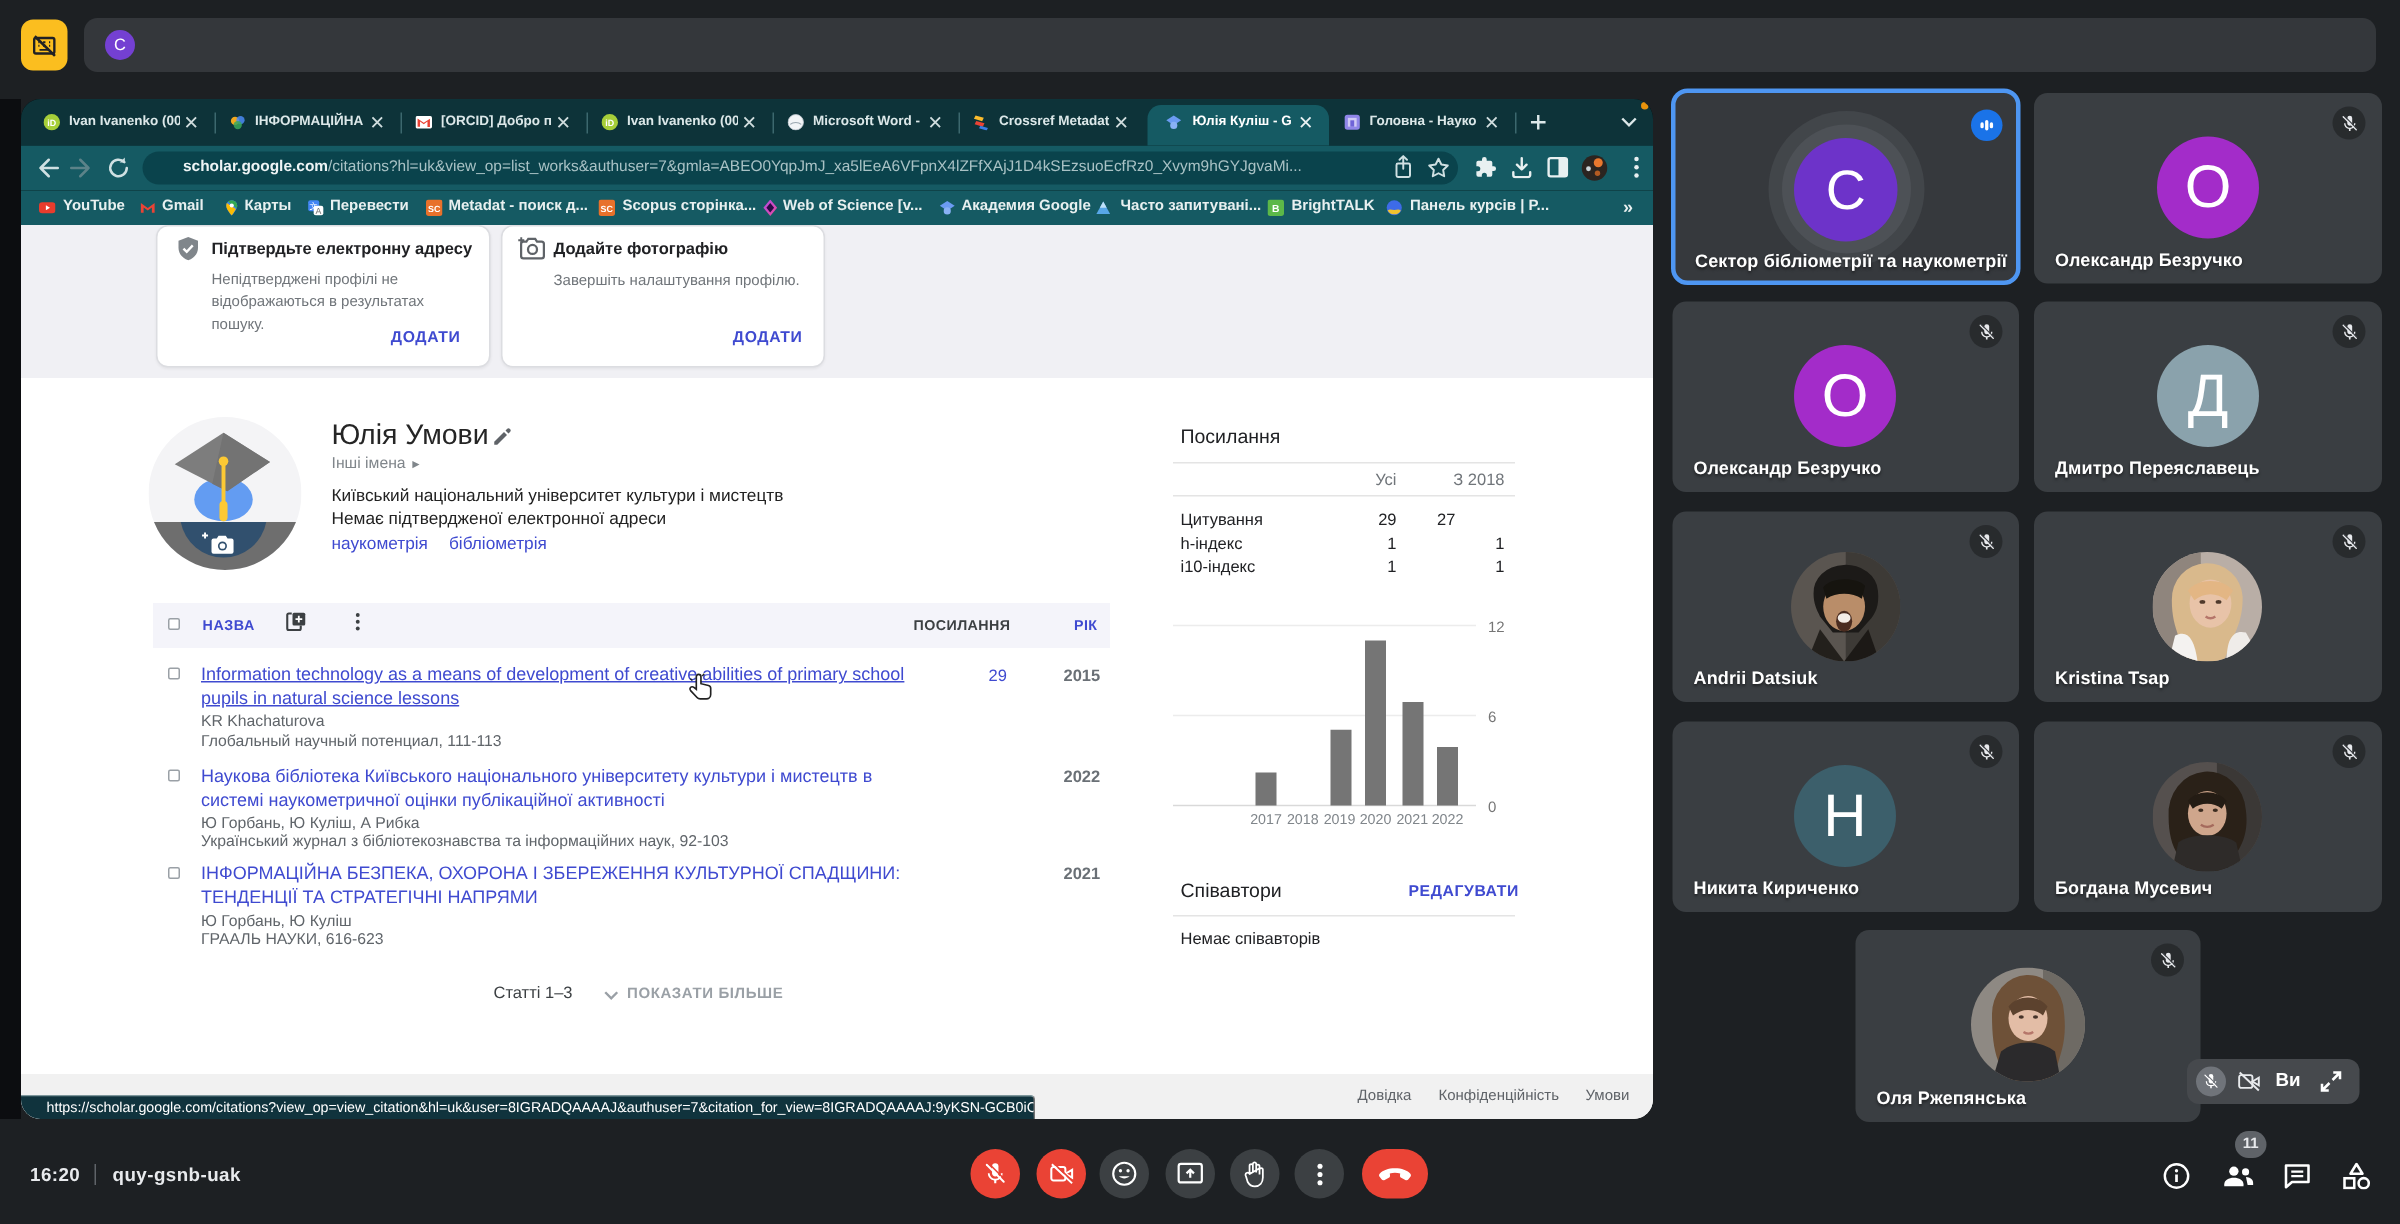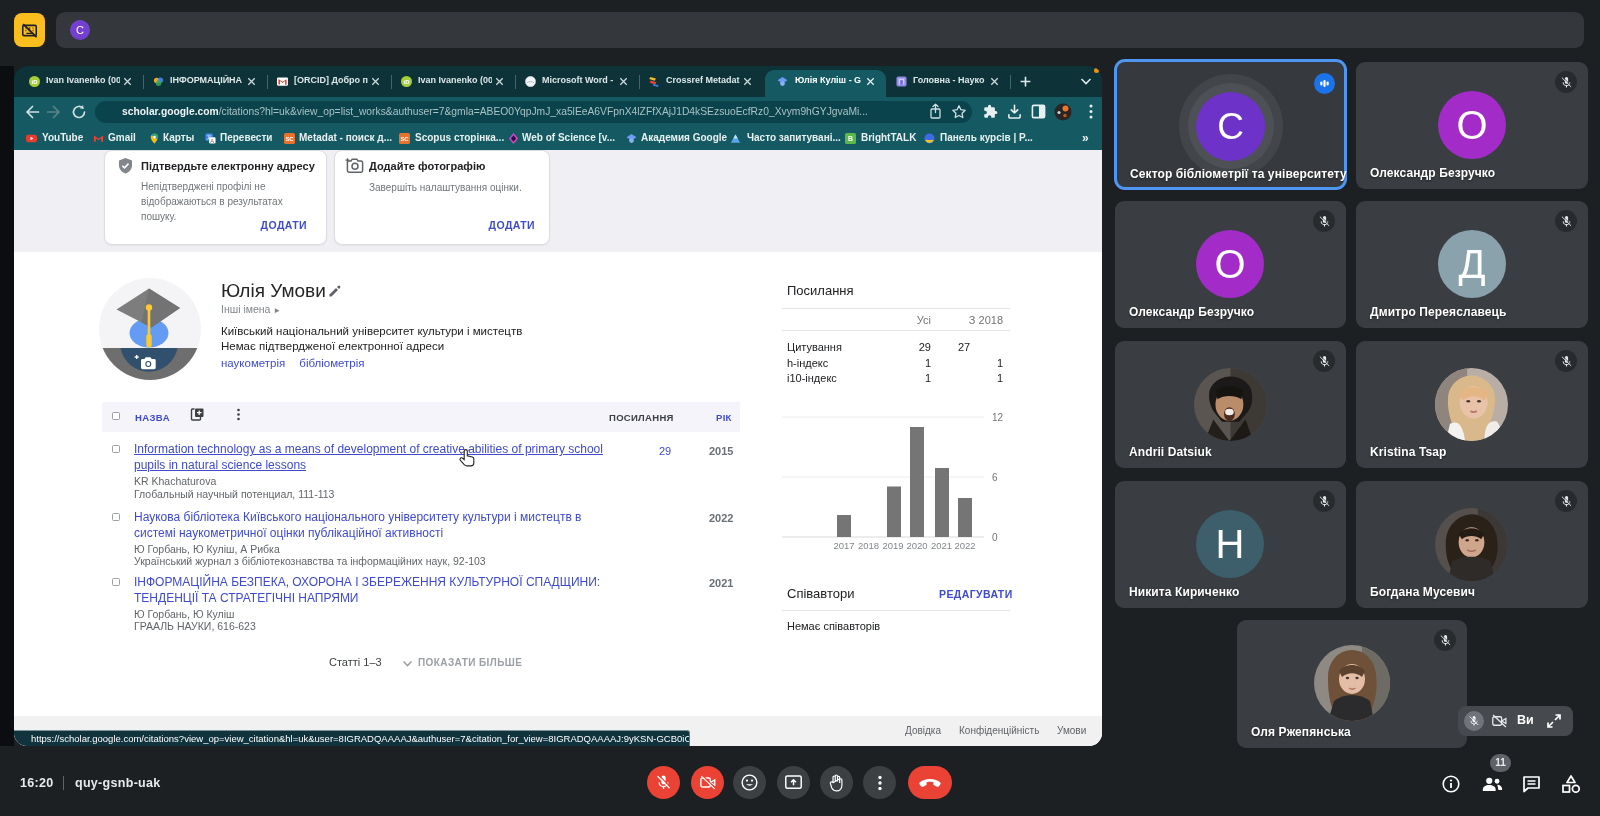--- a/index.html
+++ b/index.html
@@ -295,21 +295,21 @@
         <div class="cbody" style="left:36px;top:28px">Непідтверджені профілі не<br>відображаються в результатах<br>пошуку.</div>
         <div class="cadd" style="right:19px;bottom:13px">ДОДАТИ</div>
       </div>
       <div class="card" style="left:320px;width:216px">
         <svg class="a" style="left:10px;top:6px" width="19" height="17" viewBox="0 0 19 17">
             <path d="M6 4l1.2-1.8h4.6L13 4h3a1.6 1.6 0 0 1 1.6 1.6v8A1.6 1.6 0 0 1 16 15.2H4A1.6 1.6 0 0 1 2.4 13.6v-8A1.6 1.6 0 0 1 4 4z" fill="none" stroke="#5f6368" stroke-width="1.5"></path>
             <circle cx="10" cy="9.3" r="3" fill="none" stroke="#5f6368" stroke-width="1.5"></circle>
             <path d="M2.5 1.2v4M0.5 3.2h4" stroke="#5f6368" stroke-width="1.3"></path>
           </svg>
         <div class="cttl" style="left:34px;top:9px">Додайте фотографію</div>
-        <div class="cbody" style="left:34px;top:29px">Завершіть налаштування оцінки.</div>
+        <div class="cbody" style="left:34px;top:29px">Завершіть налаштування профілю.</div>
         <div class="cadd" style="right:14px;bottom:13px">ДОДАТИ</div>
       </div>
       <svg class="a" style="left:85px;top:128px" width="102" height="102" viewBox="0 0 102 102">
         <defs>
             <clipPath id="avc">
               <circle cx="51" cy="51" r="51"></circle>
             </clipPath>
           </defs>
         <g clip-path="url(#avc)">
           <rect width="102" height="102" fill="#f4f4f6"></rect>
@@ -448,21 +448,21 @@
       <div class="avl" style="left:79px;top:29.5px;width:69px;height:69px;background:#6d33c9;font-size:37px;line-height:69px">C</div>
       <div class="a" style="left:197px;top:11px;width:21px;height:21px;border-radius:50%;background:#1a73e8;display:flex;align-items:center;justify-content:center">
           <svg width="11" height="11" viewBox="0 0 12 12">
             <g fill="#fff">
               <rect x="1.4" y="3.8" width="2.4" height="4.4" rx="1.2"></rect>
               <rect x="4.8" y="2.2" width="2.4" height="7.6" rx="1.2"></rect>
               <rect x="8.2" y="3.8" width="2.4" height="4.4" rx="1.2"></rect>
             </g>
           </svg>
         </div>
-      <div class="nm" style="left:13px;bottom:6px">Сектор бібліометрії та університету</div>
+      <div class="nm" style="left:13px;bottom:6px">Сектор бібліометрії та наукометрії</div>
     </div>
 
     <div class="tile" style="left:1356px;top:62px;width:232px;height:127px">
       <div class="avl" style="left:82px;top:29px;width:68px;height:68px;background:#a32cc9;font-size:40px;line-height:68px">О</div>
       <div class="mic">
           <svg width="13" height="13" viewBox="0 0 24 24">
             <g fill="#e8eaed">
               <path d="M12 14.5c1.66 0 3-1.34 3-3V5a3 3 0 0 0-6 0v6.5c0 1.66 1.34 3 3 3z"></path>
               <path d="M17.3 11.5a5.3 5.3 0 0 1-10.6 0H5a7 7 0 0 0 6 6.9V21h2v-2.6a7 7 0 0 0 6-6.9z"></path>
             </g>

